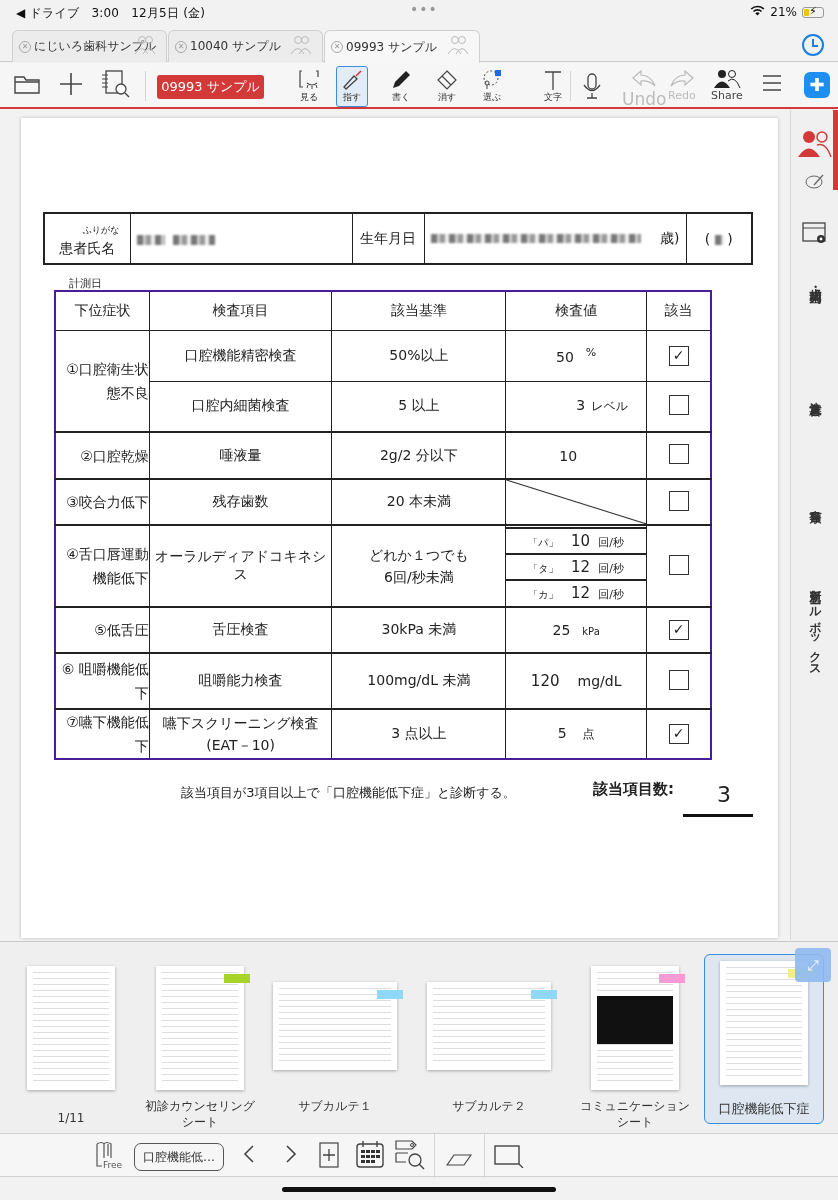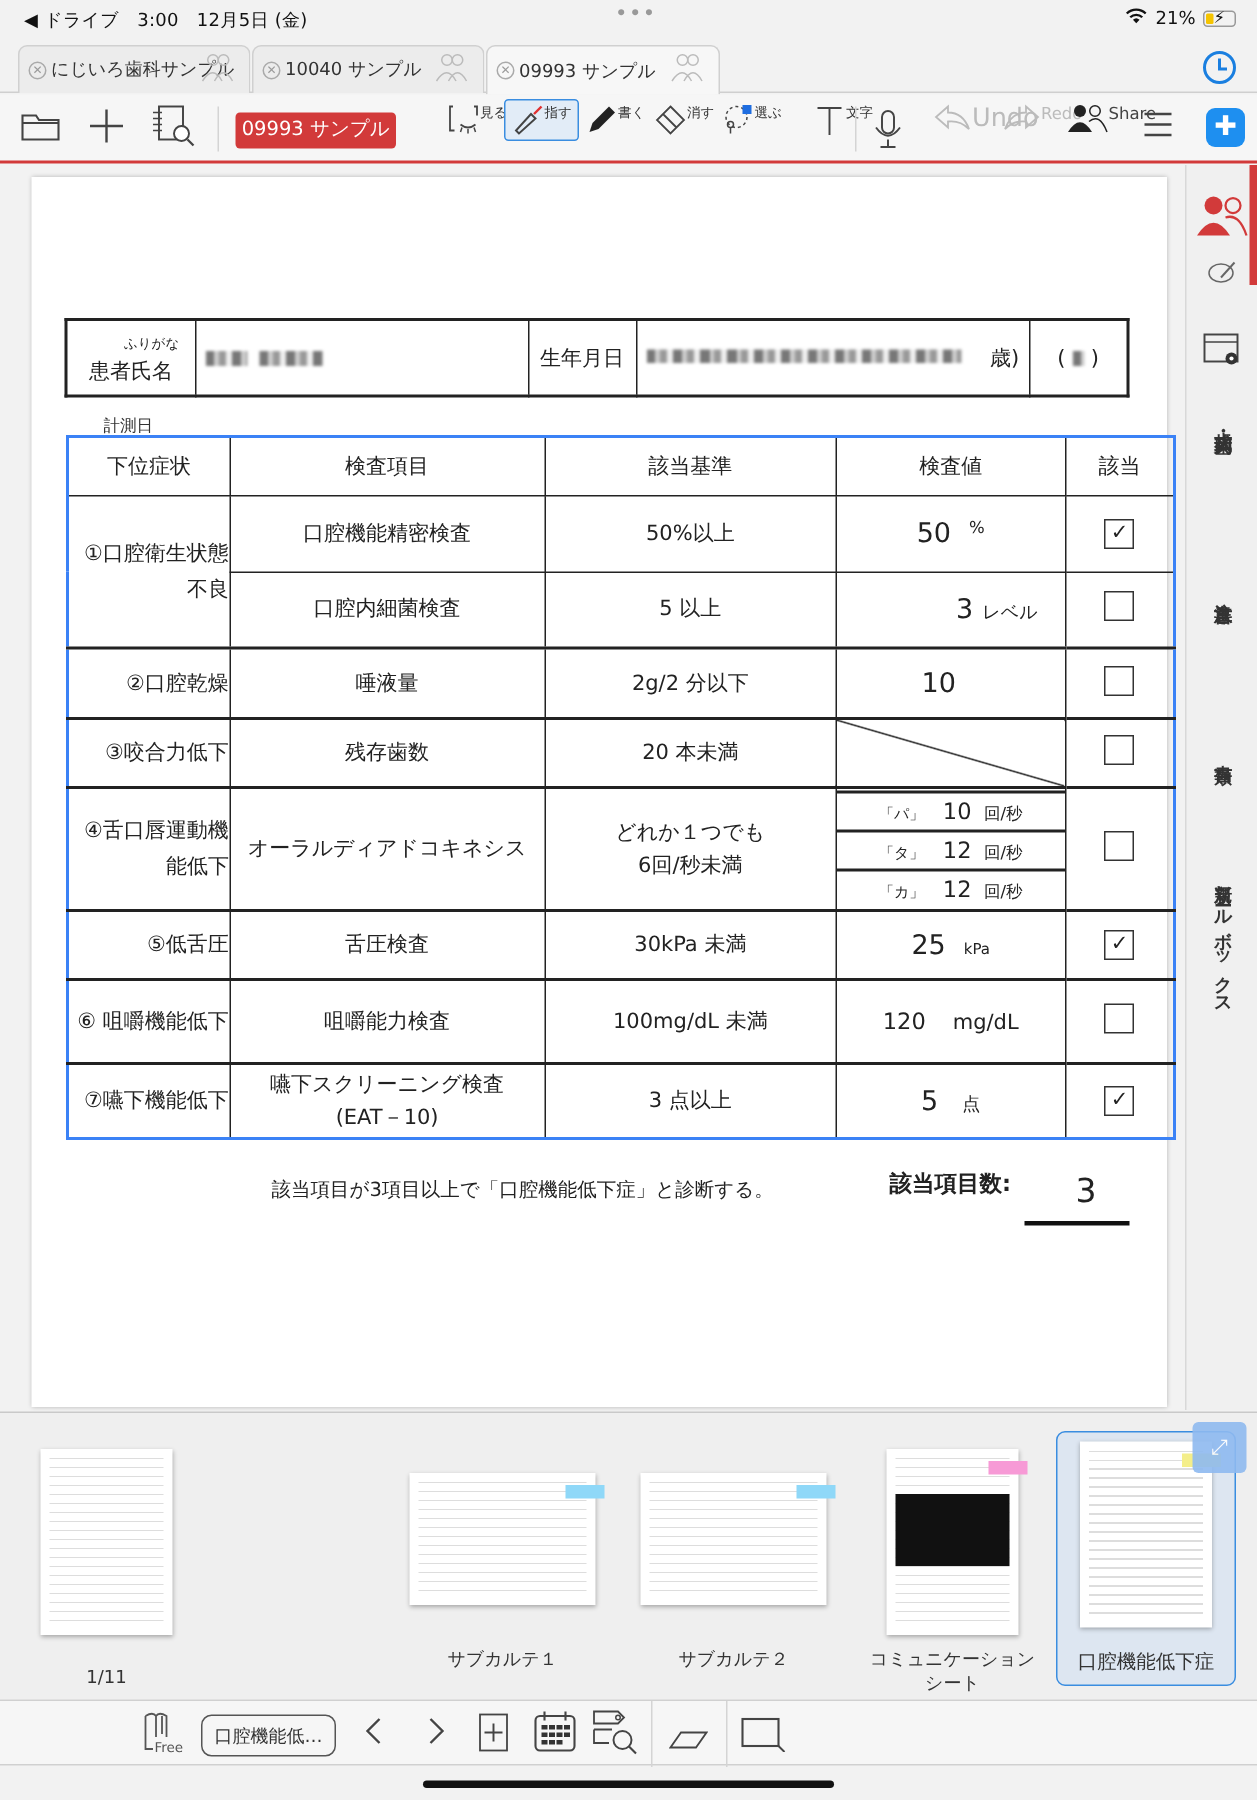--- a/index.html
+++ b/index.html
@@ -13,43 +13,43 @@
 .battery .bolt{position:absolute;left:6px;top:-3px;font-size:11px;color:#111}
 .tabs{position:absolute;left:0;top:28px;width:838px;height:34px;border-bottom:1px solid #cfcfcf}
 .tab{position:absolute;top:2px;height:32px;background:#ececec;border:1px solid #d0d0d0;border-bottom:none;border-radius:6px 6px 0 0;display:flex;align-items:center;padding-left:6px;font-size:12px;color:#333}
 .tab.active{background:#f7f7f7;height:33px}
 .tab .x{width:12px;height:12px;border:1px solid #aaa;border-radius:50%;font-size:8px;line-height:10px;text-align:center;color:#999;margin-right:3px}
 .tab .ppl{position:absolute;right:10px;top:4px;color:#bbb}
 .clock{position:absolute;right:14px;top:34px;width:22px;height:22px;border:2px solid #1a7fe0;border-radius:50%}
 .clock:before{content:"";position:absolute;left:8px;top:3px;width:2px;height:7px;background:#1a7fe0}
 .clock:after{content:"";position:absolute;left:8px;top:9px;width:6px;height:2px;background:#1a7fe0}
 .toolbar{position:absolute;left:0;top:63px;width:838px;height:46px;background:#f6f6f6;border-bottom:2px solid #d23a3a}
-.tb-icon{position:absolute;top:6px;display:flex;flex-direction:row;font-size:9px;color:#333}
+.tb-icon{position:absolute;top:6px;display:flex;flex-direction:column;align-items:center;font-size:9px;color:#333}
 .tb-icon.disabled{color:#bbb}
 .tb-icon.selected{border:1.5px solid #3a8de0;background:#e2ecf7;border-radius:3px;padding:2px 4px;top:3px}
 .patient-badge{position:absolute;left:157px;top:12px;width:107px;height:24px;background:#d23a3a;color:#fff;border-radius:3px;font-size:13px;line-height:24px;text-align:center}
 .sep{position:absolute;top:8px;width:1px;height:30px;background:#d4d4d4}
 .app-logo{position:absolute;right:8px;top:9px;width:26px;height:26px;border-radius:6px;background:#1e8ff0;color:#fff;text-align:center;line-height:26px;font-size:18px}
 .page{position:absolute;left:21px;top:118px;width:757px;height:820px;background:#fff;box-shadow:0 0 3px rgba(0,0,0,.25)}
 .right-rail{position:absolute;left:790px;top:110px;width:48px;height:830px;background:#f0f0f0;border-left:1px solid #d8d8d8}
 .rail-scroll{position:absolute;right:0;top:0;width:5px;height:80px;background:#d23a3a}
 .rail-item{position:absolute;left:0;width:48px;display:flex;justify-content:center}
 .vtext{writing-mode:vertical-rl;font-size:12px;font-weight:bold;color:#333;letter-spacing:1px}
 .doc-title{position:absolute;left:0;width:757px;top:74px;text-align:center;font-size:13px;color:#222}
 table{border-collapse:collapse}
 .hdr{position:absolute;left:22px;top:94px;width:710px;height:53px;border:2px solid #222}
 .hdr td{border:1px solid #222;font-size:14px;padding:0 6px;vertical-align:middle}
 .blur{display:inline-block;height:10px;background:repeating-linear-gradient(90deg,#777 0 6px,#ccc 6px 9px,#999 9px 14px,#eee 14px 18px);filter:blur(1.2px);vertical-align:middle}
 .measure{position:absolute;left:48px;top:158px;font-size:11px;color:#333}
-.main{position:absolute;left:23px;top:172px;width:740px;border:2px solid #3b82f6}
+.main{position:absolute;left:33px;top:172px;width:658px;border:2px solid #4c1d95}
 .main td{border:1px solid #222;font-size:14px;text-align:center;vertical-align:middle;color:#222}
 .main tr.thick td{border-top:2.5px solid #222}
 .main td.sym{text-align:right;padding-left:3px;line-height:24px}
 .cb{display:inline-block;width:20px;height:20px;border:1.5px solid #333;font-size:14px;line-height:17px;text-align:center}
-.big{font-size:18px}
+.big{font-size:14px}
 .unit{font-size:12px;margin-left:12px}
 .sub td{border:none;border-bottom:1px solid #222;font-size:13px;height:26px}
 .sub tr:last-child td{border-bottom:none}
 .footer-note{position:absolute;left:160px;top:666px;font-size:13px;color:#222}
 .footer-count{position:absolute;left:572px;top:662px;font-size:15px;font-weight:bold}
 .footer-val{position:absolute;left:696px;top:664px;font-size:22px}
 .footer-line{position:absolute;left:662px;top:696px;width:70px;height:3px;background:#111}
 .thumbs{position:absolute;left:0;top:941px;width:838px;height:192px;background:#efefef;border-top:1px solid #c9c9c9}
 .thumb{position:absolute;top:18px;text-align:center;font-size:12px;color:#333;width:120px}
 .thumb .pg{margin:0 auto;background:#fff;box-shadow:0 1px 3px rgba(0,0,0,.3);position:relative}
@@ -382,20 +382,27 @@
   <div class="footer-line"></div>
 </div>
 
 <div class="thumbs">
   <div class="thumb" style="left:11px">
     <div class="pg" style="width:88px;height:124px;margin-top:6px">
         <div class="lines"></div>
       </div>
     <div class="label" style="margin-top:20px">1/11</div>
   </div>
+  <div class="thumb" style="left:140px">
+    <div class="pg" style="width:88px;height:124px;margin-top:6px">
+        <div class="lines"></div>
+        <span class="tag" style="background:#a8d42a"></span>
+      </div>
+    <div class="label">初診カウンセリングシート</div>
+  </div>
   <div class="thumb" style="left:266px;width:138px">
     <div class="pg" style="width:124px;height:88px;margin-top:22px">
         <div class="lines"></div>
         <span class="tag" style="background:#8fd8f8"></span>
       </div>
     <div class="label" style="margin-top:28px">サブカルテ１</div>
   </div>
   <div class="thumb" style="left:420px;width:138px">
     <div class="pg" style="width:124px;height:88px;margin-top:22px">
         <div class="lines"></div>

